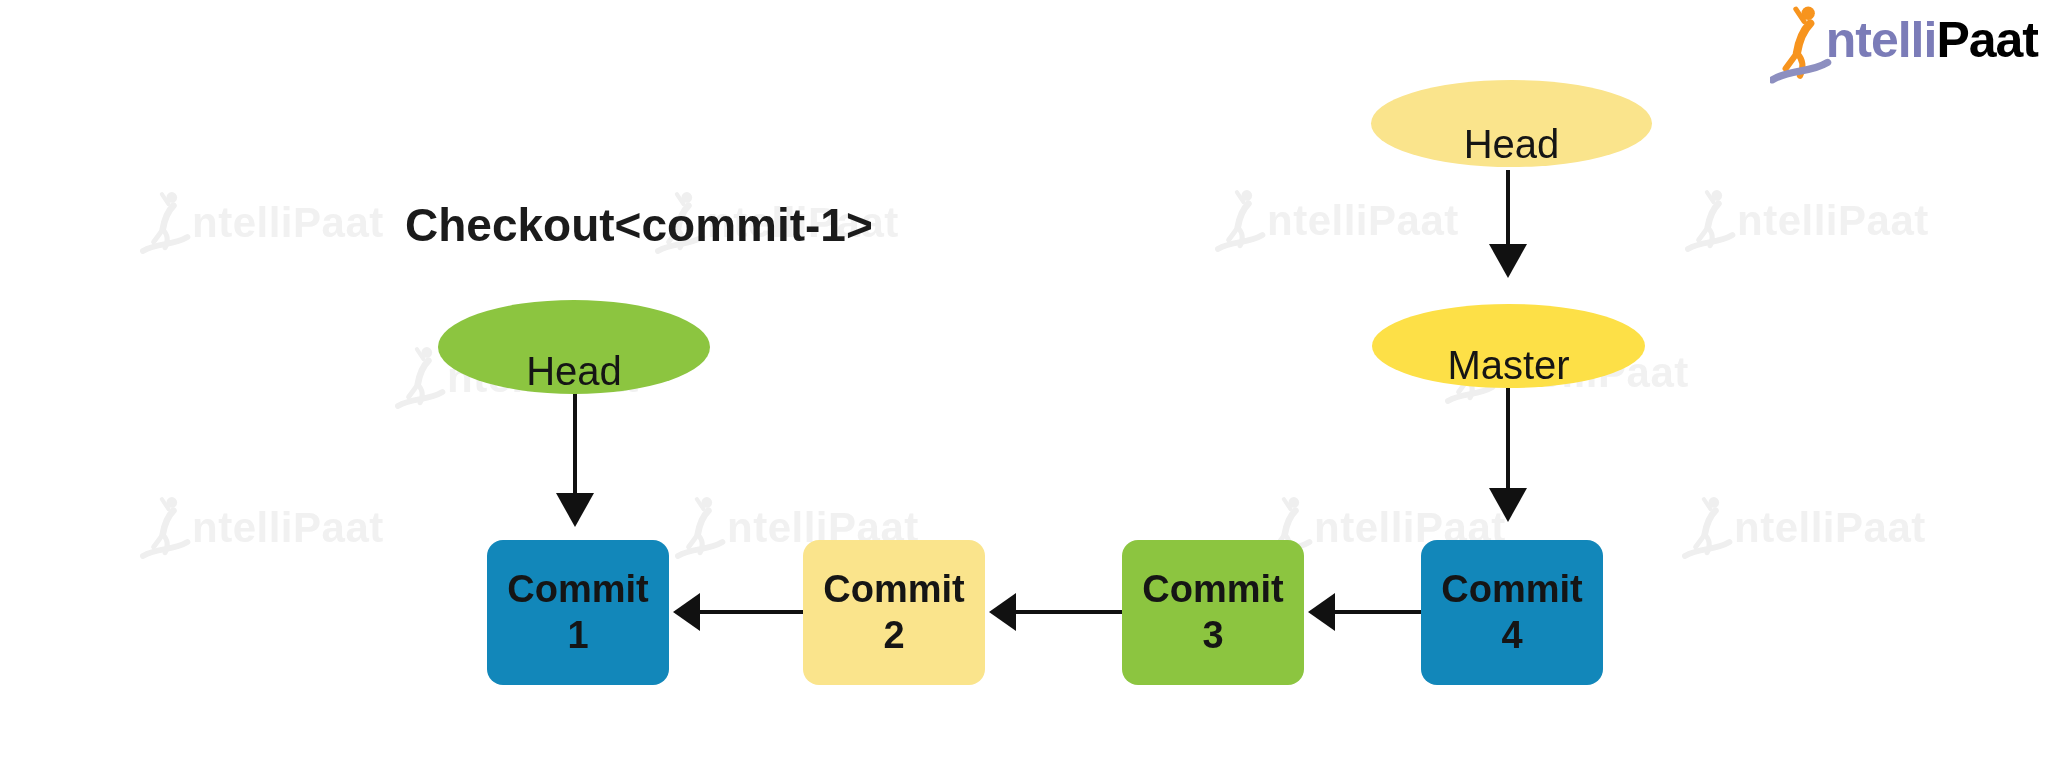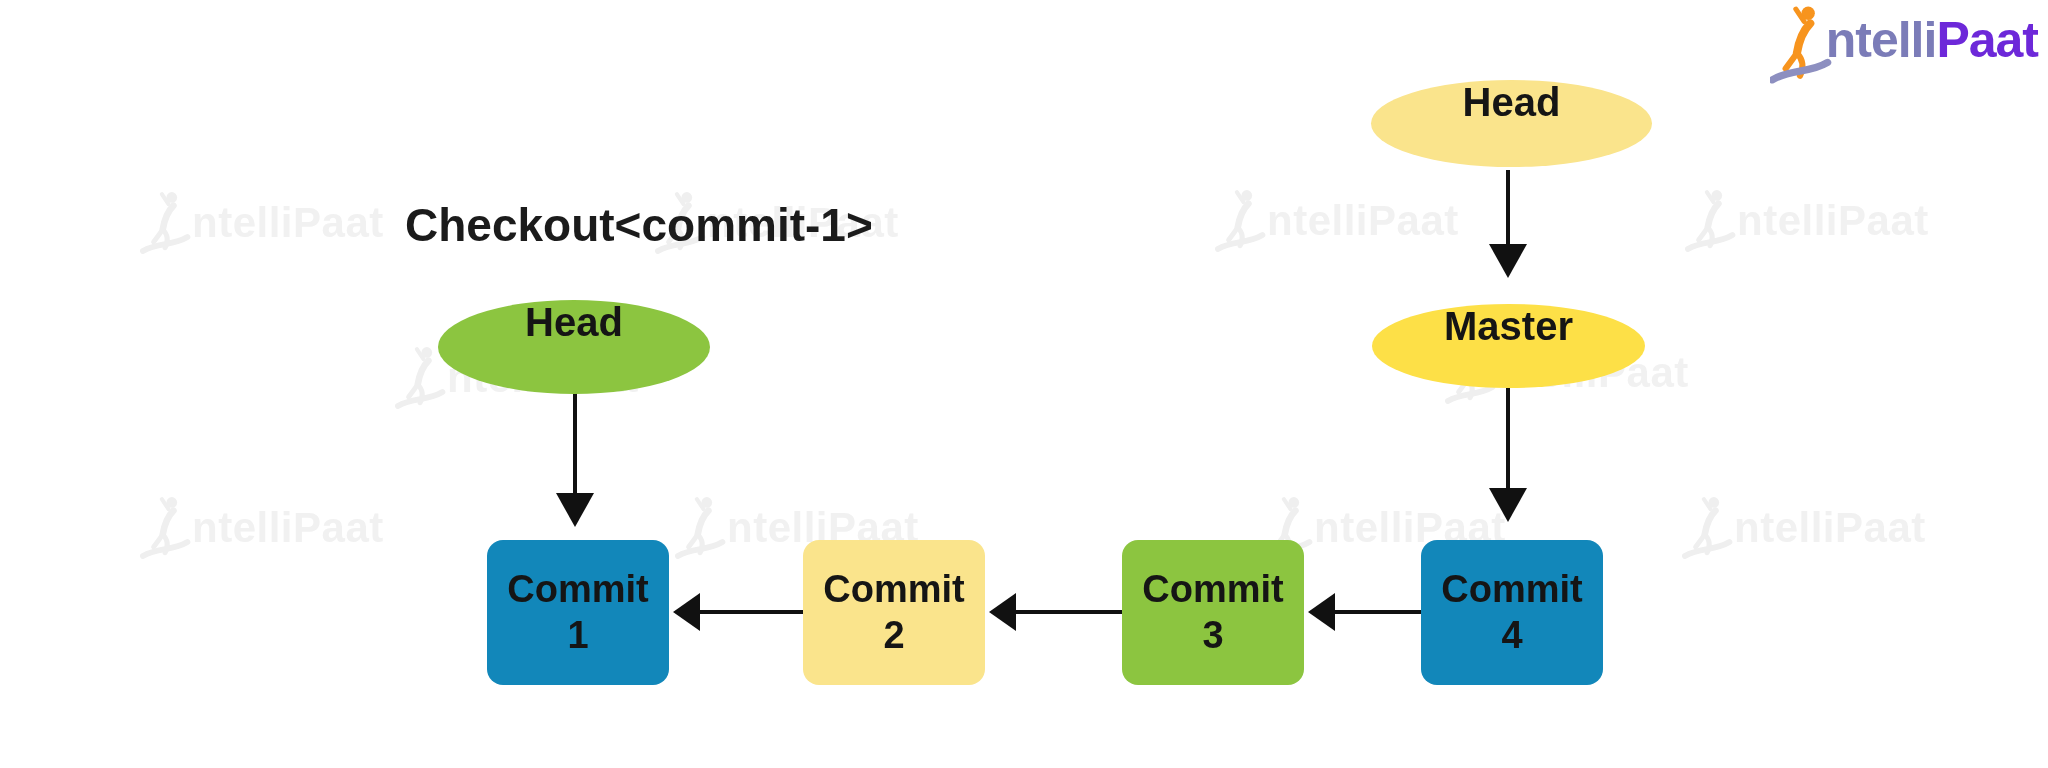--- a/index.html
+++ b/index.html
@@ -58,24 +58,24 @@
     color: #1b1b1b;
     z-index: 2;
     white-space: nowrap;
   }
 
   
   .ellipse {
     position: absolute;
     border-radius: 50%;
     display: flex;
-    align-items: flex-start;
+    align-items: flex-end;
     justify-content: center;
     font-size: 40px;
-    font-weight: 700;
+    font-weight: 400;
     color: #151515;
     z-index: 2;
   }
   .box {
     position: absolute;
     top: 540px;
     width: 182px;
     height: 145px;
     border-radius: 16px;
     display: flex;
@@ -197,21 +197,21 @@
         <use href="#ip-person"></use>
       </svg>
       <span class="wm-text">ntelliPaat</span>
     </div>
 
   <div class="logo">
     <svg width="62" height="82">
         <use href="#ip-person"></use>
       </svg>
     <span class="logo-text">
-      <span style="color: rgb(123, 124, 184); text-align: right;">ntelli</span><span style="color: #6d28d9;">Paat</span>
+      <span style="color: rgb(123, 124, 184); text-align: right;">ntelli</span><span style="color: #000000;">Paat</span>
     </span>
   </div>
 
   <div class="caption">Checkout&lt;commit-1&gt;</div>
 
   <div class="ellipse" style="left: 438px; top: 300px; width: 272px; height: 94px; background: rgb(140, 197, 64);">
     <span>Head</span>
   </div>
   <div class="varrow" style="left:555px; top:393px">
     <div class="shaft" style="height:100px"></div>

